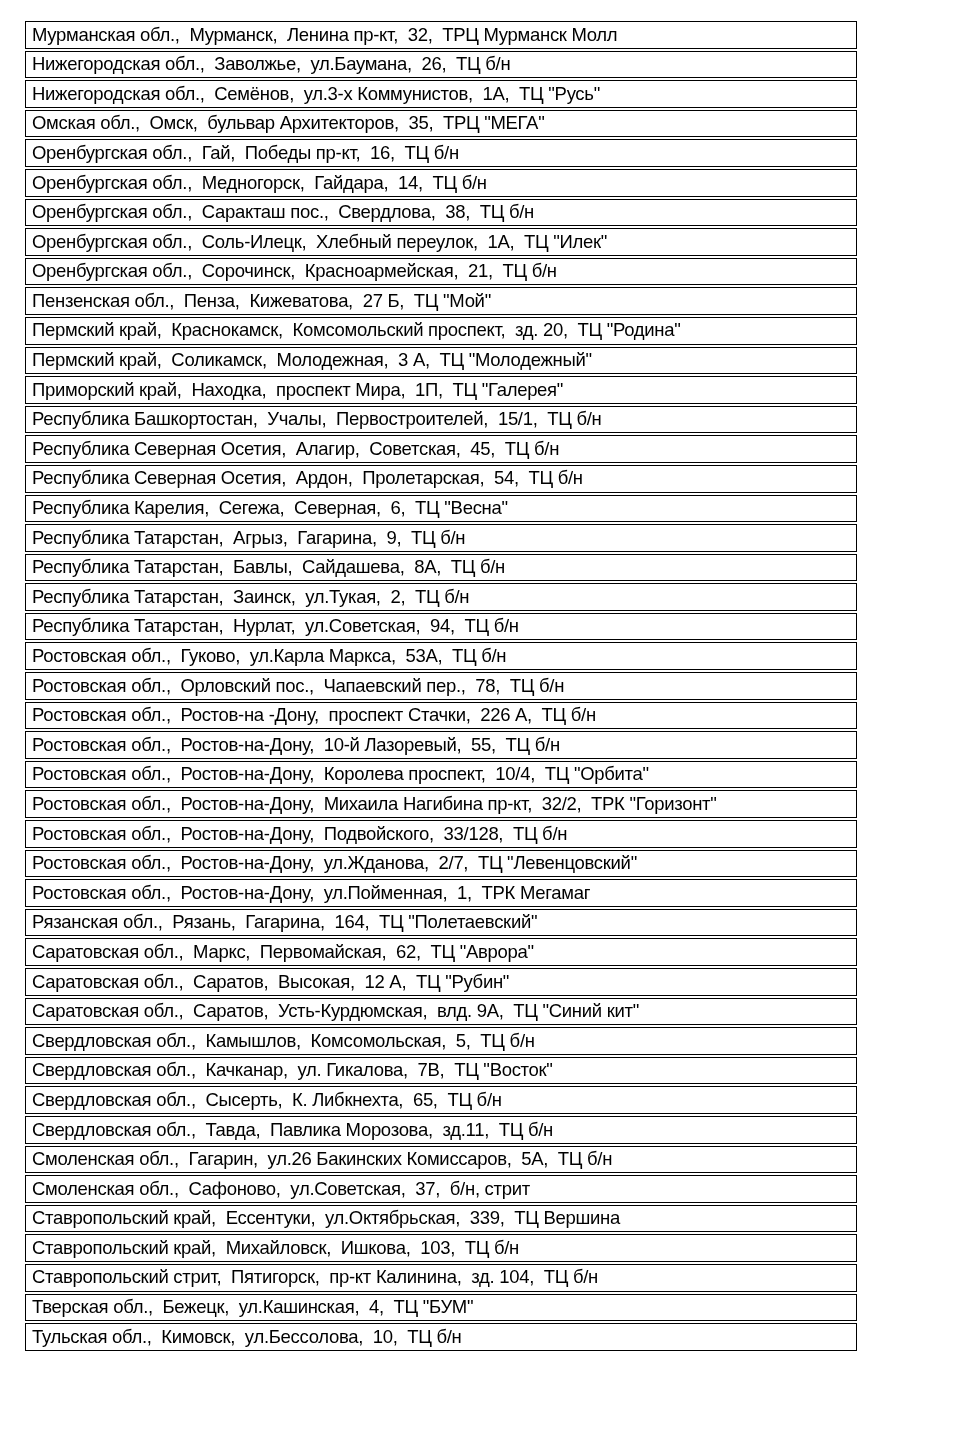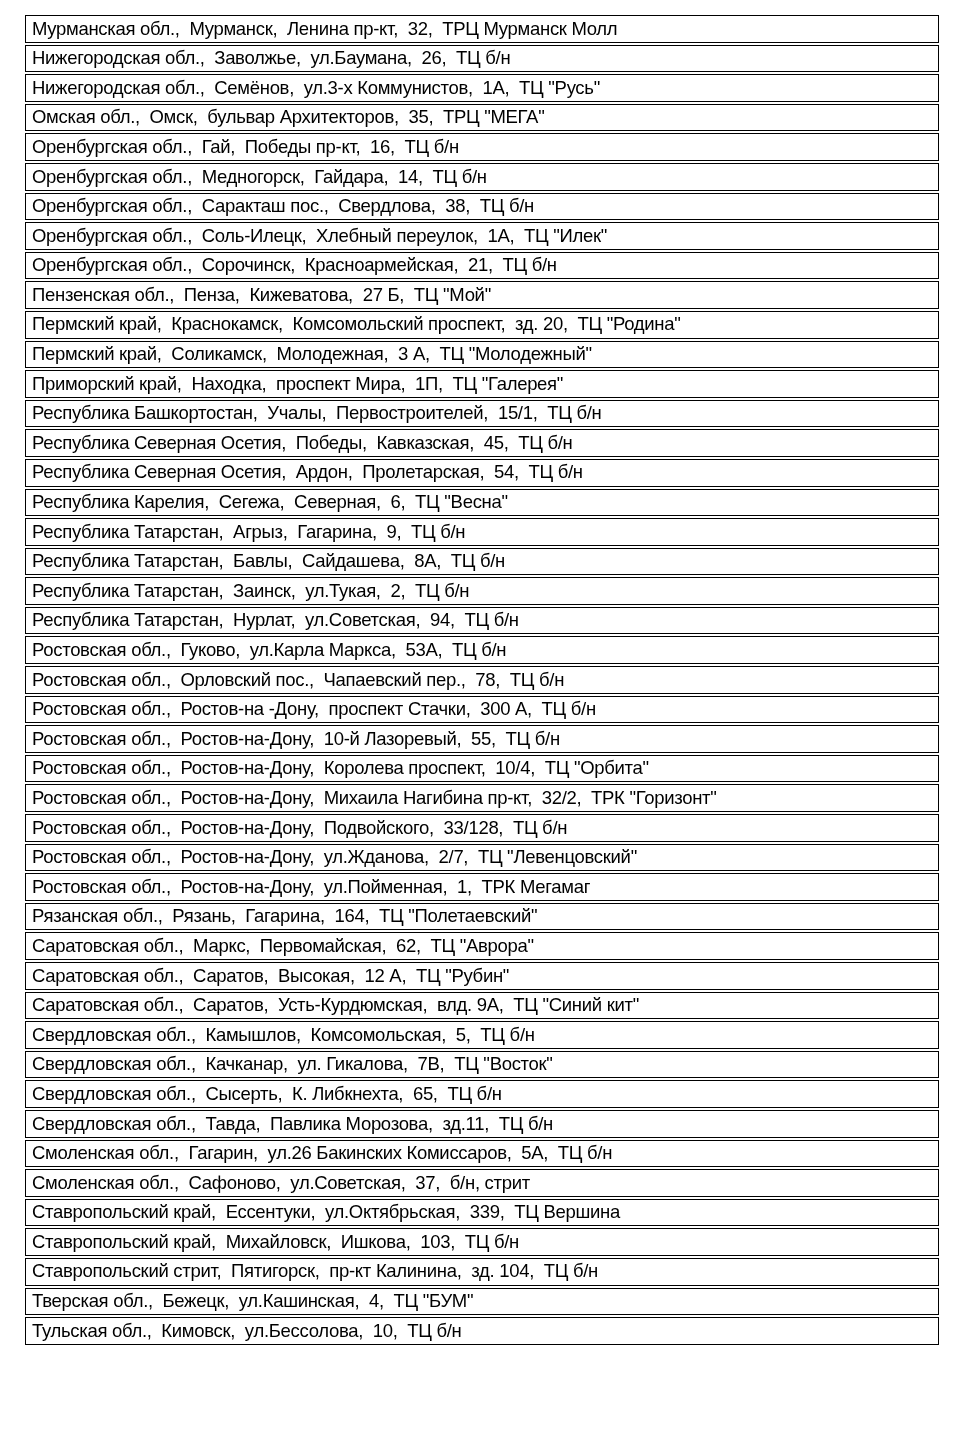--- a/index.html
+++ b/index.html
@@ -10,22 +10,22 @@
   body {
     width: 961px;
     height: 1433px;
     position: relative;
     font-family: "Liberation Sans", sans-serif;
     color: #000000;
   }
   .address-table {
     position: absolute;
     left: 25px;
-    top: 15px;
-    width: 914px;
+    top: 21px;
+    width: 832px;
   }
   .row {
     box-sizing: border-box;
     height: 27.6px;
     margin-bottom: 2px;
     border: 1.8px solid #000000;
     background: #ffffff;
     display: flex;
     align-items: center;
     padding-left: 6px;
@@ -93,21 +93,21 @@
 
   <div class="row">
     <span class="row-text">Приморский край,  Находка,  проспект Мира,  1П,  ТЦ "Галерея"</span>
   </div>
 
   <div class="row">
     <span class="row-text">Республика Башкортостан,  Учалы,  Первостроителей,  15/1,  ТЦ б/н</span>
   </div>
 
   <div class="row">
-    <span class="row-text">Республика Северная Осетия,  Победы,  Кавказская,  45,  ТЦ б/н</span>
+    <span class="row-text">Республика Северная Осетия,  Алагир,  Советская,  45,  ТЦ б/н</span>
   </div>
 
   <div class="row">
     <span class="row-text">Республика Северная Осетия,  Ардон,  Пролетарская,  54,  ТЦ б/н</span>
   </div>
 
 
   <div class="row">
     <span class="row-text">Республика Карелия,  Сегежа,  Северная,  6,  ТЦ "Весна"</span>
   </div>
@@ -130,21 +130,21 @@
 
   <div class="row">
     <span class="row-text">Ростовская обл.,  Гуково,  ул.Карла Маркса,  53А,  ТЦ б/н</span>
   </div>
 
   <div class="row">
     <span class="row-text">Ростовская обл.,  Орловский пос.,  Чапаевский пер.,  78,  ТЦ б/н</span>
   </div>
 
   <div class="row">
-    <span class="row-text">Ростовская обл.,  Ростов-на -Дону,  проспект Стачки,  300 А,  ТЦ б/н</span>
+    <span class="row-text">Ростовская обл.,  Ростов-на -Дону,  проспект Стачки,  226 А,  ТЦ б/н</span>
   </div>
 
   <div class="row">
     <span class="row-text">Ростовская обл.,  Ростов-на-Дону,  10-й Лазоревый,  55,  ТЦ б/н</span>
   </div>
 
   <div class="row">
     <span class="row-text">Ростовская обл.,  Ростов-на-Дону,  Королева проспект,  10/4,  ТЦ "Орбита"</span>
   </div>
 

